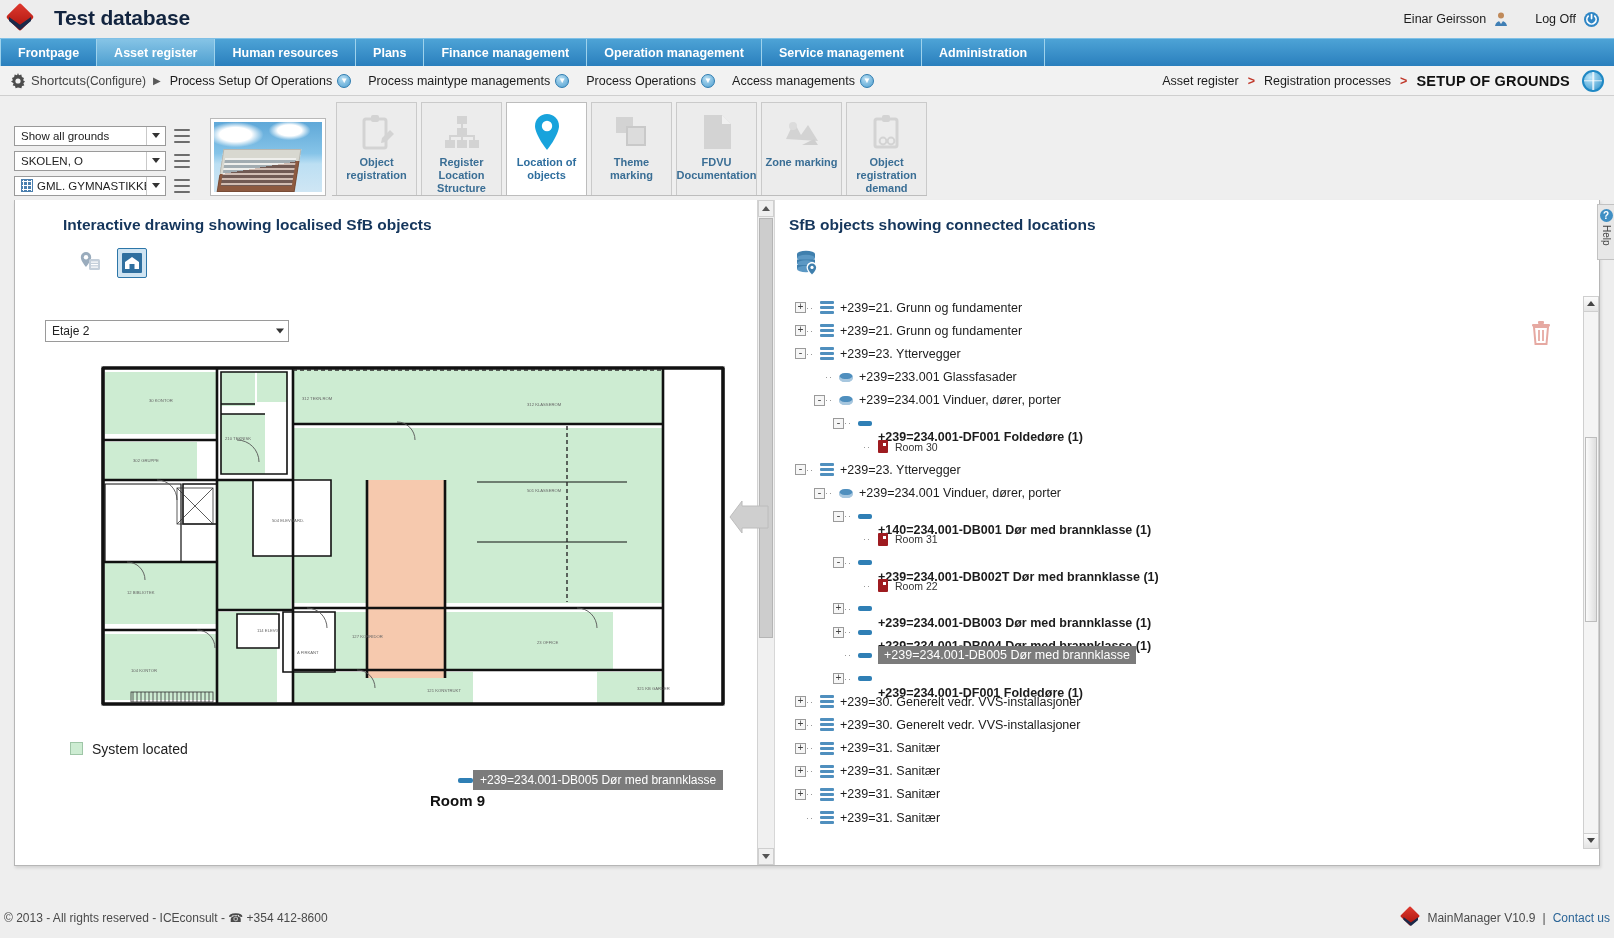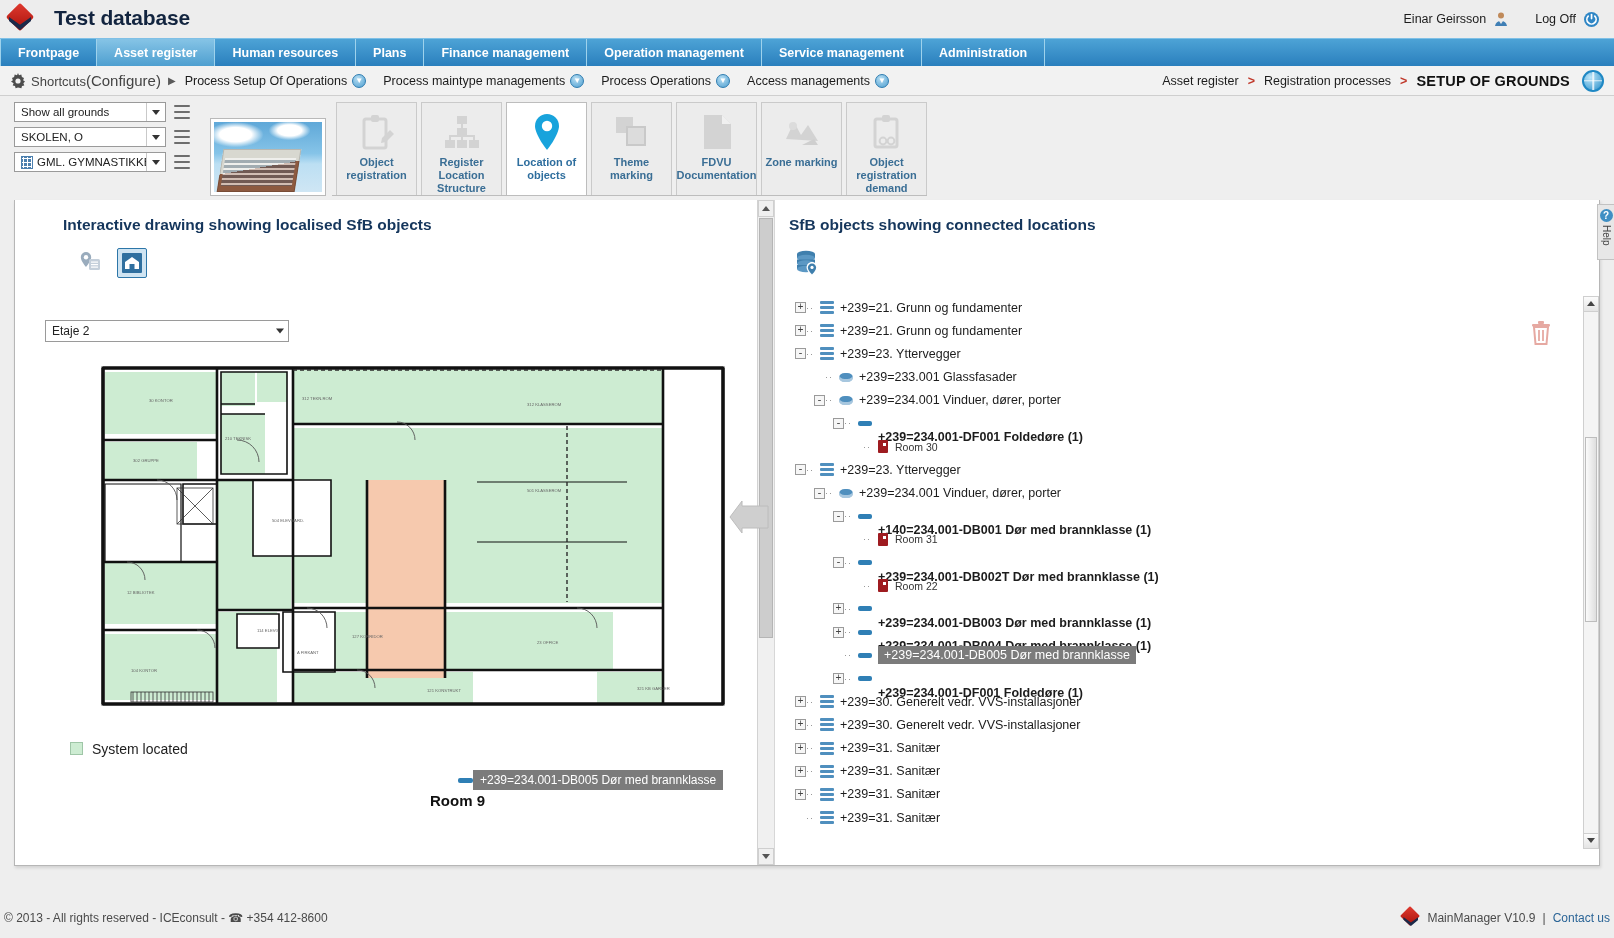--- a/index.html
+++ b/index.html
@@ -62,21 +62,21 @@
 
   
   .shortcutbar {
     height: 30px; background: #f2f2f2;
     display: flex; align-items: center; gap: 0;
     padding: 0 10px; border-bottom: 1px solid #cfcfcf;
     position: relative;
   }
   .gear-icon { width: 16px; height: 16px; margin-right: 5px; }
   .shortcuts-label { font-size: 13px; color: #444; }
-  .shortcuts-label .cfg { font-size: 15px; }
+  .shortcuts-label .cfg { font-size: 12px; }
   .arrow-sep { color: #5a5a5a; margin: 0 9px 0 7px; font-size: 10px; }
   .sc-item { display:flex; align-items:center; gap:5px; margin-right: 17px; font-size: 12.5px; color:#1c1c1c; cursor:pointer; white-space: nowrap;}
   .sc-chevron {
     width: 14px; height: 14px; border-radius: 50%;
     background: radial-gradient(circle at 40% 30%, #b7def3, #4f9fd0);
     border: 1px solid #2e7cb0;
     display:flex; align-items:center; justify-content:center;
     color: #fff; font-size: 8px; line-height: 1;
   }
   .breadcrumb {
@@ -93,21 +93,21 @@
   .globe::after{
     content:""; position:absolute; left:50%; top:0; width:1.5px; height:100%;
     background: rgba(255,255,255,.75); transform: translateX(-50%);
   }
   .globe::before{
     content:""; position:absolute; top:50%; left:0; width:100%; height:1.5px;
     background: rgba(255,255,255,.75); transform: translateY(-50%);
   }
 
   
-  .toolrow { display: flex; align-items: flex-start; background:#efefef; padding: 6px 14px 4px 0;}
+  .toolrow { display: flex; align-items: flex-end; background:#efefef; padding: 6px 14px 4px 0;}
   .selectors { width: 210px; padding-left: 14px; display:flex; flex-direction:column; gap:5px; }
   .selrow { display:flex; align-items:center; gap: 8px; }
   .sel {
     width: 152px; height: 20px; background: #fff; border: 1px solid #9a9a9a;
     display:flex; align-items:center; font-size: 11.5px; color:#222;
     padding-left: 6px; position: relative; cursor: pointer;
   }
   .sel .caret {
     position:absolute; right:0; top:0; bottom:0; width:19px;
     border-left: 1px solid #c9c9c9; display:flex; align-items:center; justify-content:center;

